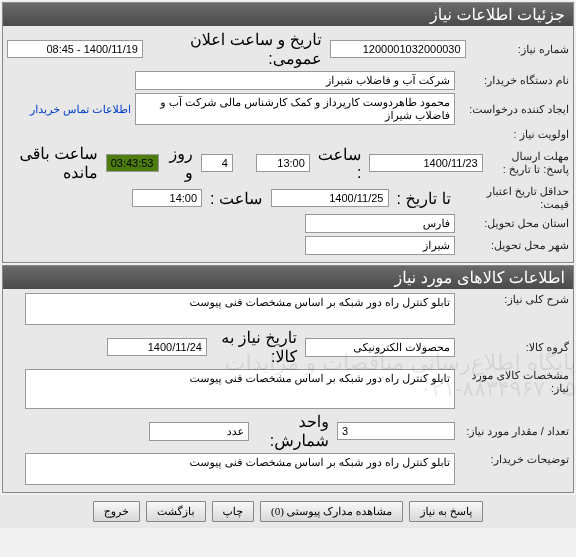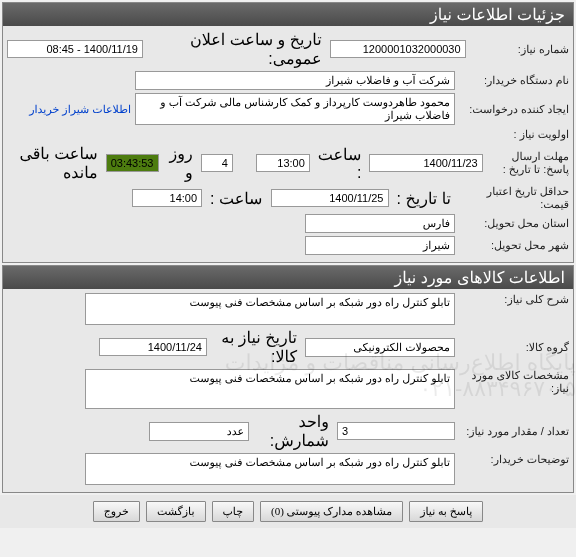--- a/index.html
+++ b/index.html
@@ -53,21 +53,21 @@
 .field-wide { width: 320px; }
 .field-med { width: 150px; }
 .field-sm { width: 70px; }
 .field-xs { width: 40px; }
 .field-time { width: 60px; background: #4d7c0f; }
 .textarea {
   background: #fff;
   border: 1px solid #999;
   padding: 2px 4px;
   font-size: 11px;
-  width: 370px;
+  width: 430px;
   min-height: 32px;
   display: block;
 }
 .link-blue {
   color: #0040cc;
   font-size: 11px;
   cursor: pointer;
 }
 .footer {
   display: flex;
@@ -113,21 +113,21 @@
     </div>
 
     <div class="row">
       <span class="label">نام دستگاه خریدار:</span>
       <span class="field field-wide">شرکت آب و فاضلاب شیراز</span>
     </div>
 
     <div class="row">
       <span class="label">ایجاد کننده درخواست:</span>
       <span class="field field-wide">محمود طاهردوست کارپرداز و کمک کارشناس مالی شرکت آب و فاضلاب شیراز</span>
-      <span class="link-blue">اطلاعات شیراز خریدار</span>
+      <span class="link-blue">اطلاعات تماس خریدار</span>
     </div>
 
     <div class="row">
       <span class="label">اولویت نیاز :</span>
     </div>
 
     <div class="row">
       <span class="label">مهلت ارسال پاسخ:    تا تاریخ :</span>
       <span class="field field-med">1400/11/23</span>
       <span class="label-sm">ساعت :</span>
@@ -166,21 +166,21 @@
 
     <div class="row" style="align-items:flex-start">
       <span class="label">شرح کلی نیاز:</span>
       <span class="textarea">تابلو کنترل راه دور شبکه بر اساس مشخصات فنی پیوست</span>
     </div>
 
     <div class="row">
       <span class="label">گروه کالا:</span>
       <span class="field field-med">محصولات الکترونیکی</span>
       <span class="label-sm" style="width:90px">تاریخ نیاز به کالا:</span>
-      <span class="field" style="width:108px">1400/11/24</span>
+      <span class="field" style="width:100px">1400/11/24</span>
     </div>
 
     <div class="row" style="align-items:flex-start">
       <span class="label">مشخصات کالای مورد نیاز:</span>
       <span class="textarea" style="min-height:40px">تابلو کنترل راه دور شبکه بر اساس مشخصات فنی پیوست</span>
     </div>
 
     <div class="row">
       <span class="label">تعداد / مقدار مورد نیاز:</span>
       <span class="field" style="width:118px;text-align:left">3</span>

